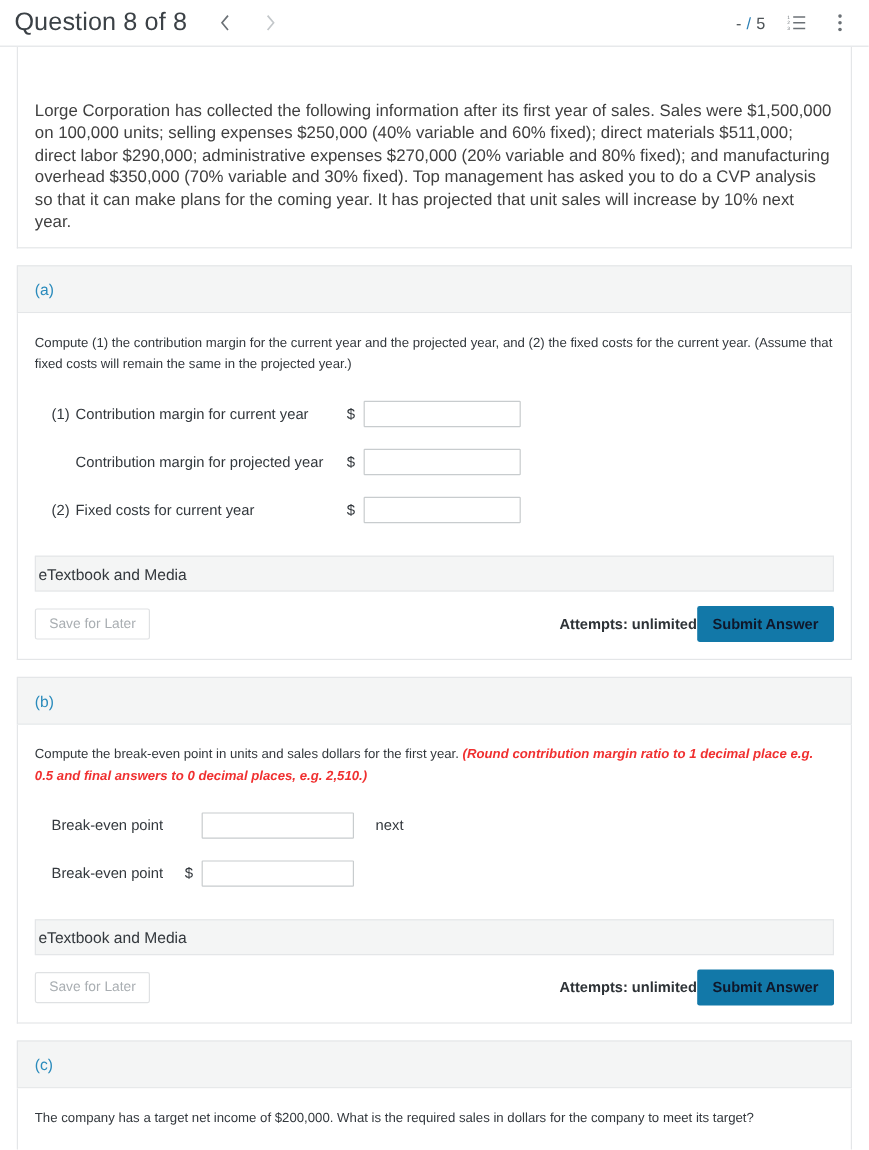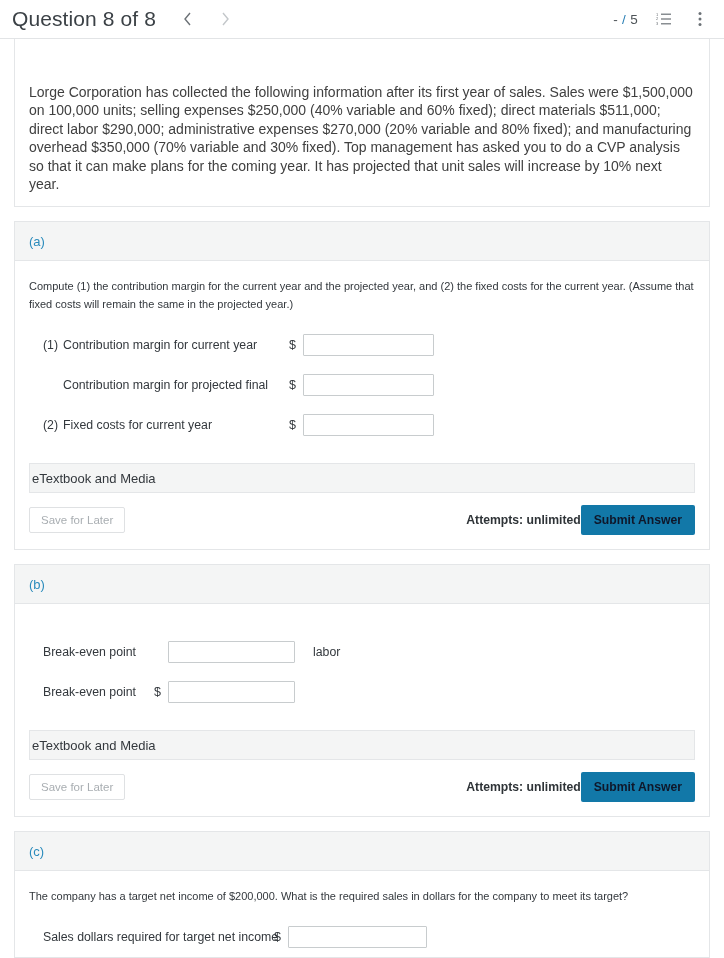--- a/index.html
+++ b/index.html
@@ -275,21 +275,21 @@
     <div class="rows">
       <div class="arow">
         <span class="row-num">(1)</span>
         <span class="row-label indent-a">Contribution margin for current year</span>
         <span class="dollar">$</span>
         <input class="ansbox w-a" type="text" value="" style="">
       </div>
 
       <div class="arow">
         <span class="row-num"></span>
-        <span class="row-label indent-a">Contribution margin for projected final</span>
+        <span class="row-label indent-a">Contribution margin for projected year</span>
         <span class="dollar">$</span>
         <input class="ansbox w-a" type="text" value="" style="">
       </div>
 
       <div class="arow">
         <span class="row-num">(2)</span>
         <span class="row-label indent-a">Fixed costs for current year</span>
         <span class="dollar">$</span>
         <input class="ansbox w-a" type="text" value="" style="">
       </div>
@@ -309,27 +309,30 @@
   </div>
 </div>
 
 <div class="gap"></div>
 
 <div class="part">
   <div class="part-head">
     <span class="part-letter">(b)</span>
   </div>
   <div class="part-body">
+    <div class="part-instr">
+      <span>Compute the break-even point in units and sales dollars for the first year. </span><span class="instr-note">(Round contribution margin ratio to 1 decimal place e.g. 0.5 and final answers to 0 decimal places, e.g. 2,510.)</span>
+    </div>
 
     <div class="rows">
       <div class="arow">
         <span class="row-label indent-b">Break-even point</span>
         <span class="spacer-dollar"></span>
         <input class="ansbox w-b" type="text" value="" style="">
-        <span class="unit-label">labor</span>
+        <span class="unit-label">next</span>
       </div>
 
       <div class="arow">
         <span class="row-label indent-b">Break-even point</span>
         <span class="dollar">$</span>
         <input class="ansbox w-b" type="text" value="" style="">
       </div>
     </div>
 
     <div class="etb">

